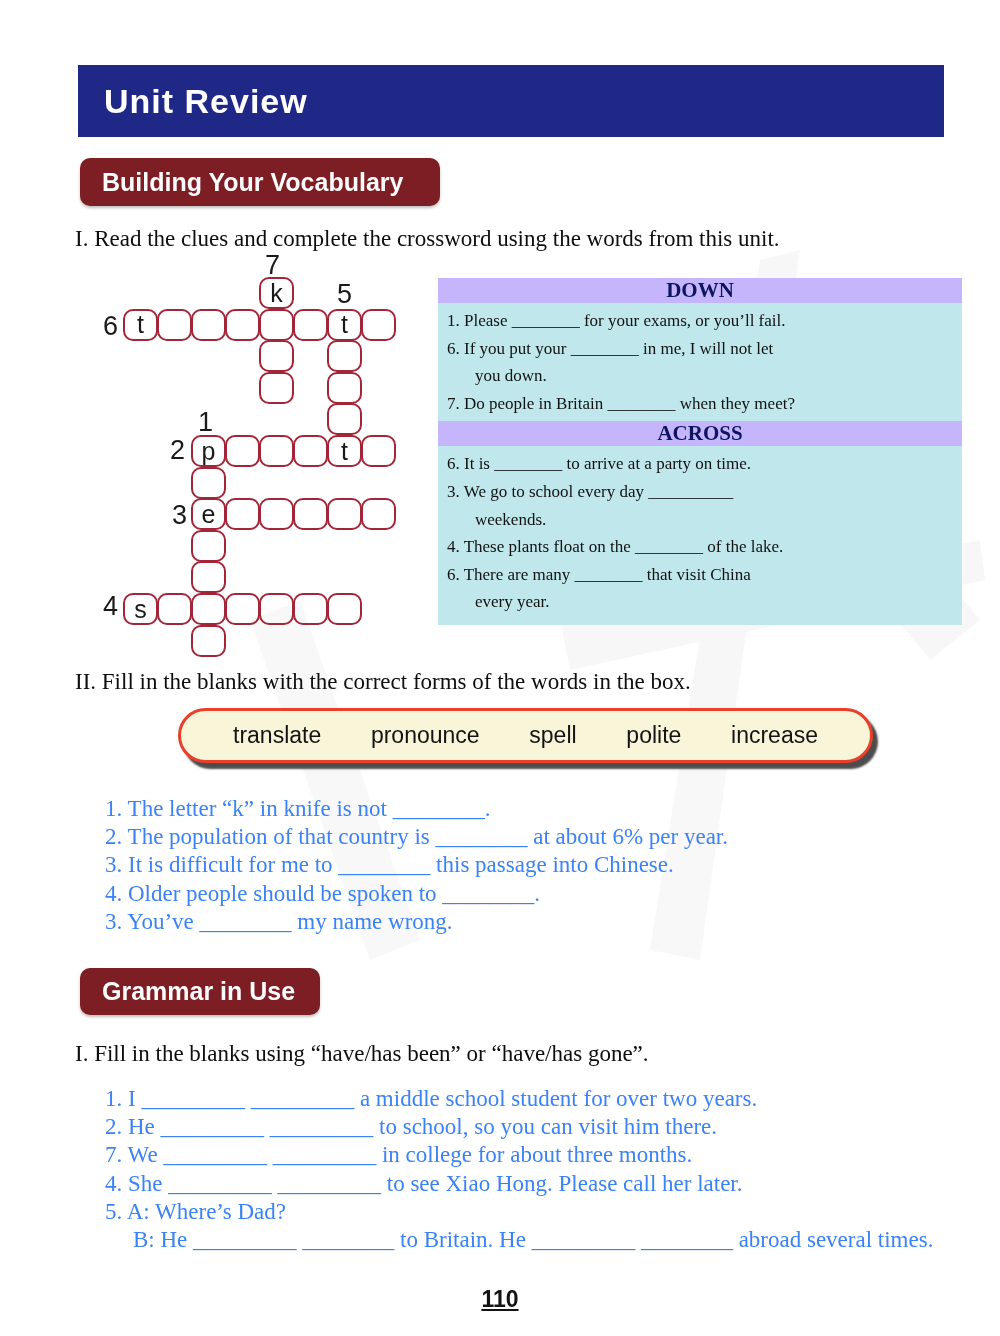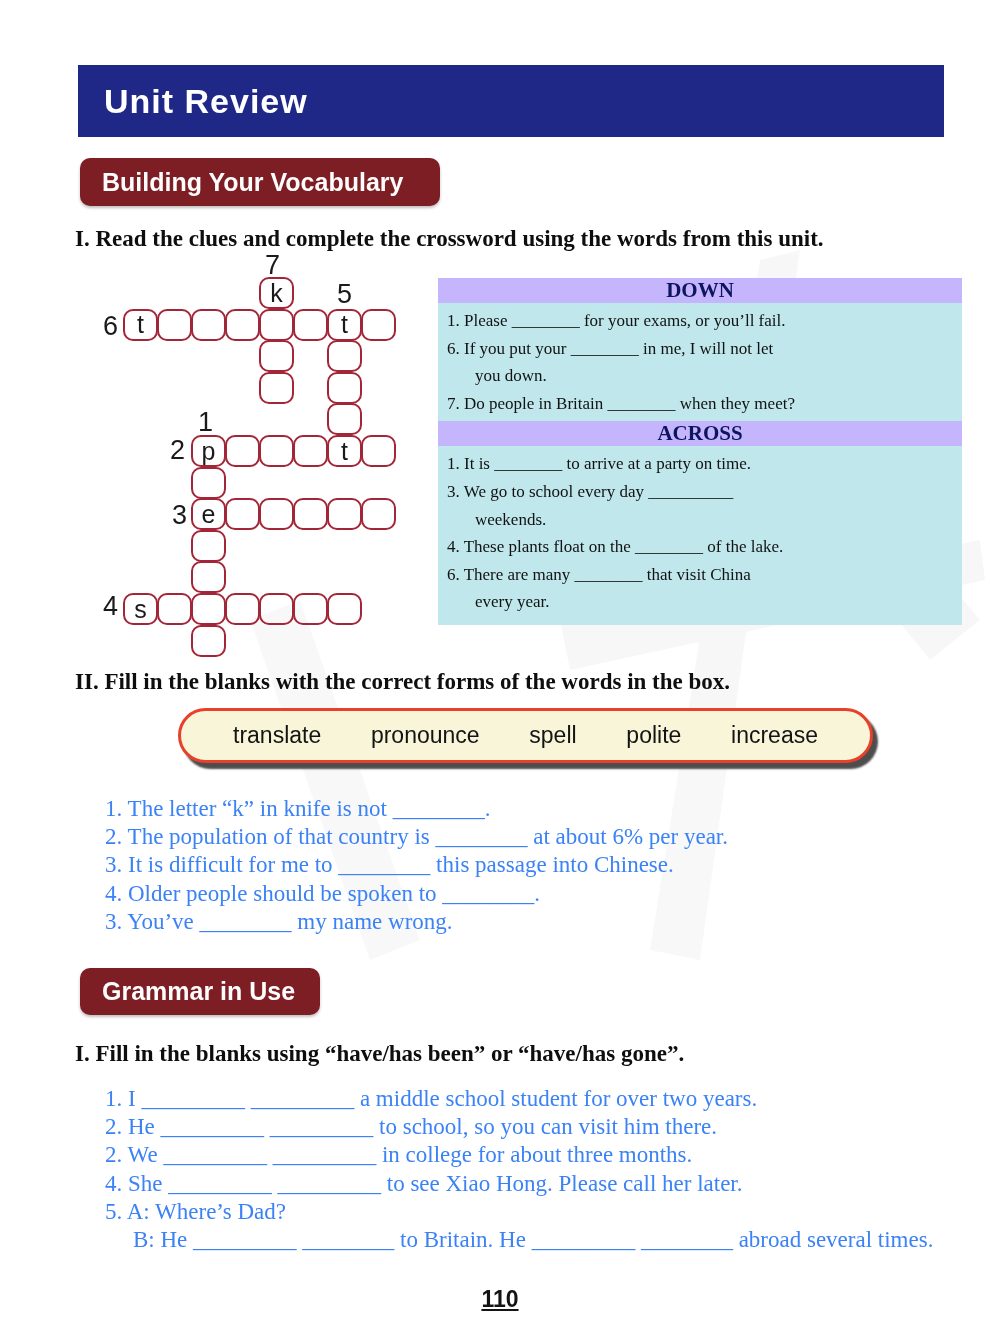--- a/index.html
+++ b/index.html
@@ -12,21 +12,21 @@
   
   .banner-unit{position:absolute;left:78px;top:65px;width:866px;height:72px;background:#1f2787;
 ial       border-radius:7px;color:#ffffff;font-family:"Liberation Sans",sans-serif;font-weight:bold;
        font-size:34px;line-height:72px;padding-left:26px;box-sizing:border-box;letter-spacing:1px;}
   .banner-pill{position:absolute;background:#7d1e25;border-radius:10px;color:#fdfdfd;
        font-family:"Liberation Sans",sans-serif;font-weight:bold;font-size:25px;display:flex;
        align-items:center;padding-left:22px;box-sizing:border-box;box-shadow:0 2px 3px rgba(0,0,0,0.25);}
   .banner-vocab{left:80px;top:158px;width:360px;height:48px;}
   .banner-grammar{left:80px;top:968px;width:240px;height:47px;}
 
-  .heading{position:absolute;font-weight:bold;font-size:23px;color:#0e0e0e;}
+  .heading{position:absolute;font-weight:normal;font-size:23px;color:#0e0e0e;}
   #task1-heading{left:75px;top:226px;width:900px;}
   #task2-heading{left:75px;top:669px;width:860px;}
   #grammar-heading{left:75px;top:1041px;width:860px;}
 
   
   .cw-cell{position:absolute;width:35px;height:32px;border:2.5px solid #a32638;border-radius:10px;
        box-sizing:border-box;display:flex;align-items:center;justify-content:center;
        font-family:"Liberation Sans",sans-serif;font-size:25px;color:#1a1a1a;}
   .cw-num{position:absolute;font-family:"Liberation Sans",sans-serif;font-size:27px;color:#1a1a1a;line-height:1;}
 
@@ -135,21 +135,21 @@
           <div class="clue-line">6. If you put your ________ in me, I will not let</div>
           <div class="clue-line cont">you down.</div>
         </div>
         <div class="clue">
           <div class="clue-line">7. Do people in Britain ________ when they meet?</div>
         </div>
       </div>
     <div class="clue-band">ACROSS</div>
     <div class="clue-list" id="across-clues">
         <div class="clue">
-          <div class="clue-line">1. It is ________ to arrive at a party on time.</div>
+          <div class="clue-line">6. It is ________ to arrive at a party on time.</div>
         </div>
         <div class="clue">
           <div class="clue-line">3. We go to school every day __________</div>
           <div class="clue-line cont">weekends.</div>
         </div>
         <div class="clue">
           <div class="clue-line">4. These plants float on the ________ of the lake.</div>
         </div>
         <div class="clue">
           <div class="clue-line">6. There are many ________ that visit China</div>
@@ -178,21 +178,21 @@
 
   <div class="banner-pill banner-grammar">
     <span>Grammar in Use</span>
   </div>
 
   <div class="heading" id="grammar-heading">I. Fill in the blanks using “have/has been” or “have/has gone”.</div>
 
   <div class="sentence-list" id="grammar-sentences">
       <div class="sentence">1. I _________ _________ a middle school student for over two years.</div>
       <div class="sentence">2. He _________ _________ to school, so you can visit him there.</div>
-      <div class="sentence">2. We _________ _________ in college for about three months.</div>
+      <div class="sentence">7. We _________ _________ in college for about three months.</div>
       <div class="sentence">4. She _________ _________ to see Xiao Hong. Please call her later.</div>
       <div class="sentence">5. A: Where’s Dad?</div>
       <div class="sentence indent">B: He _________ ________ to Britain. He _________ ________ abroad several times.</div>
     </div>
 
   <div class="page-number">110</div>
 
 </div>
 
 </body></html>

